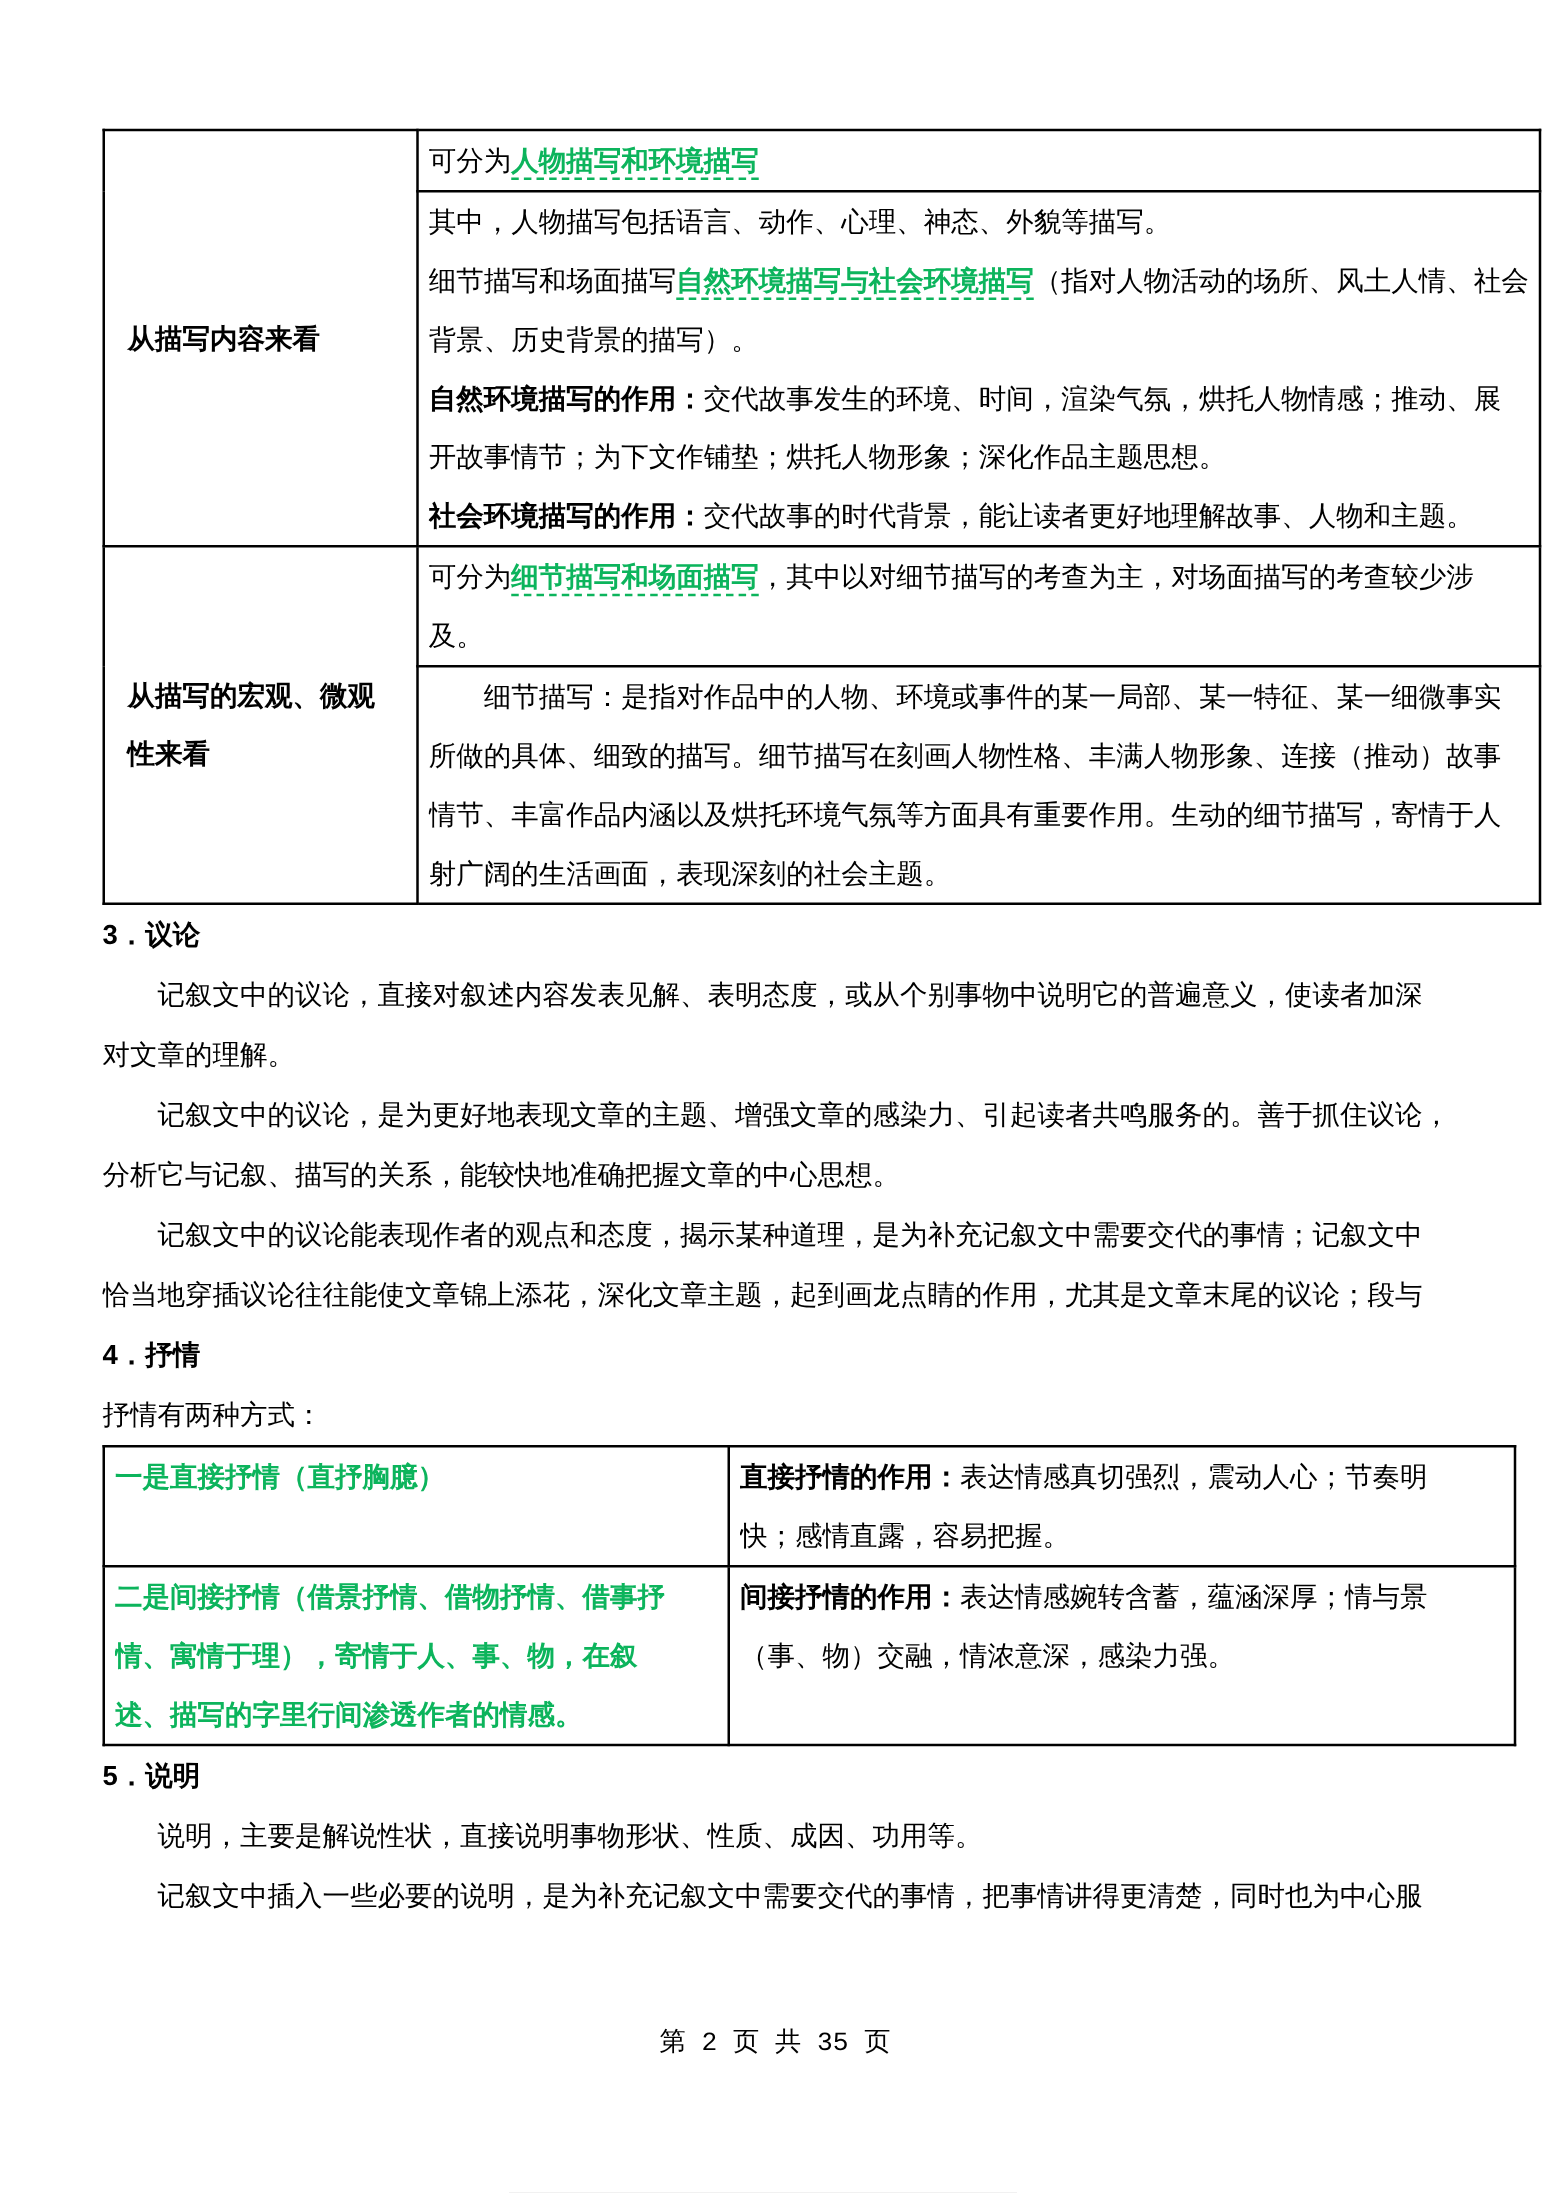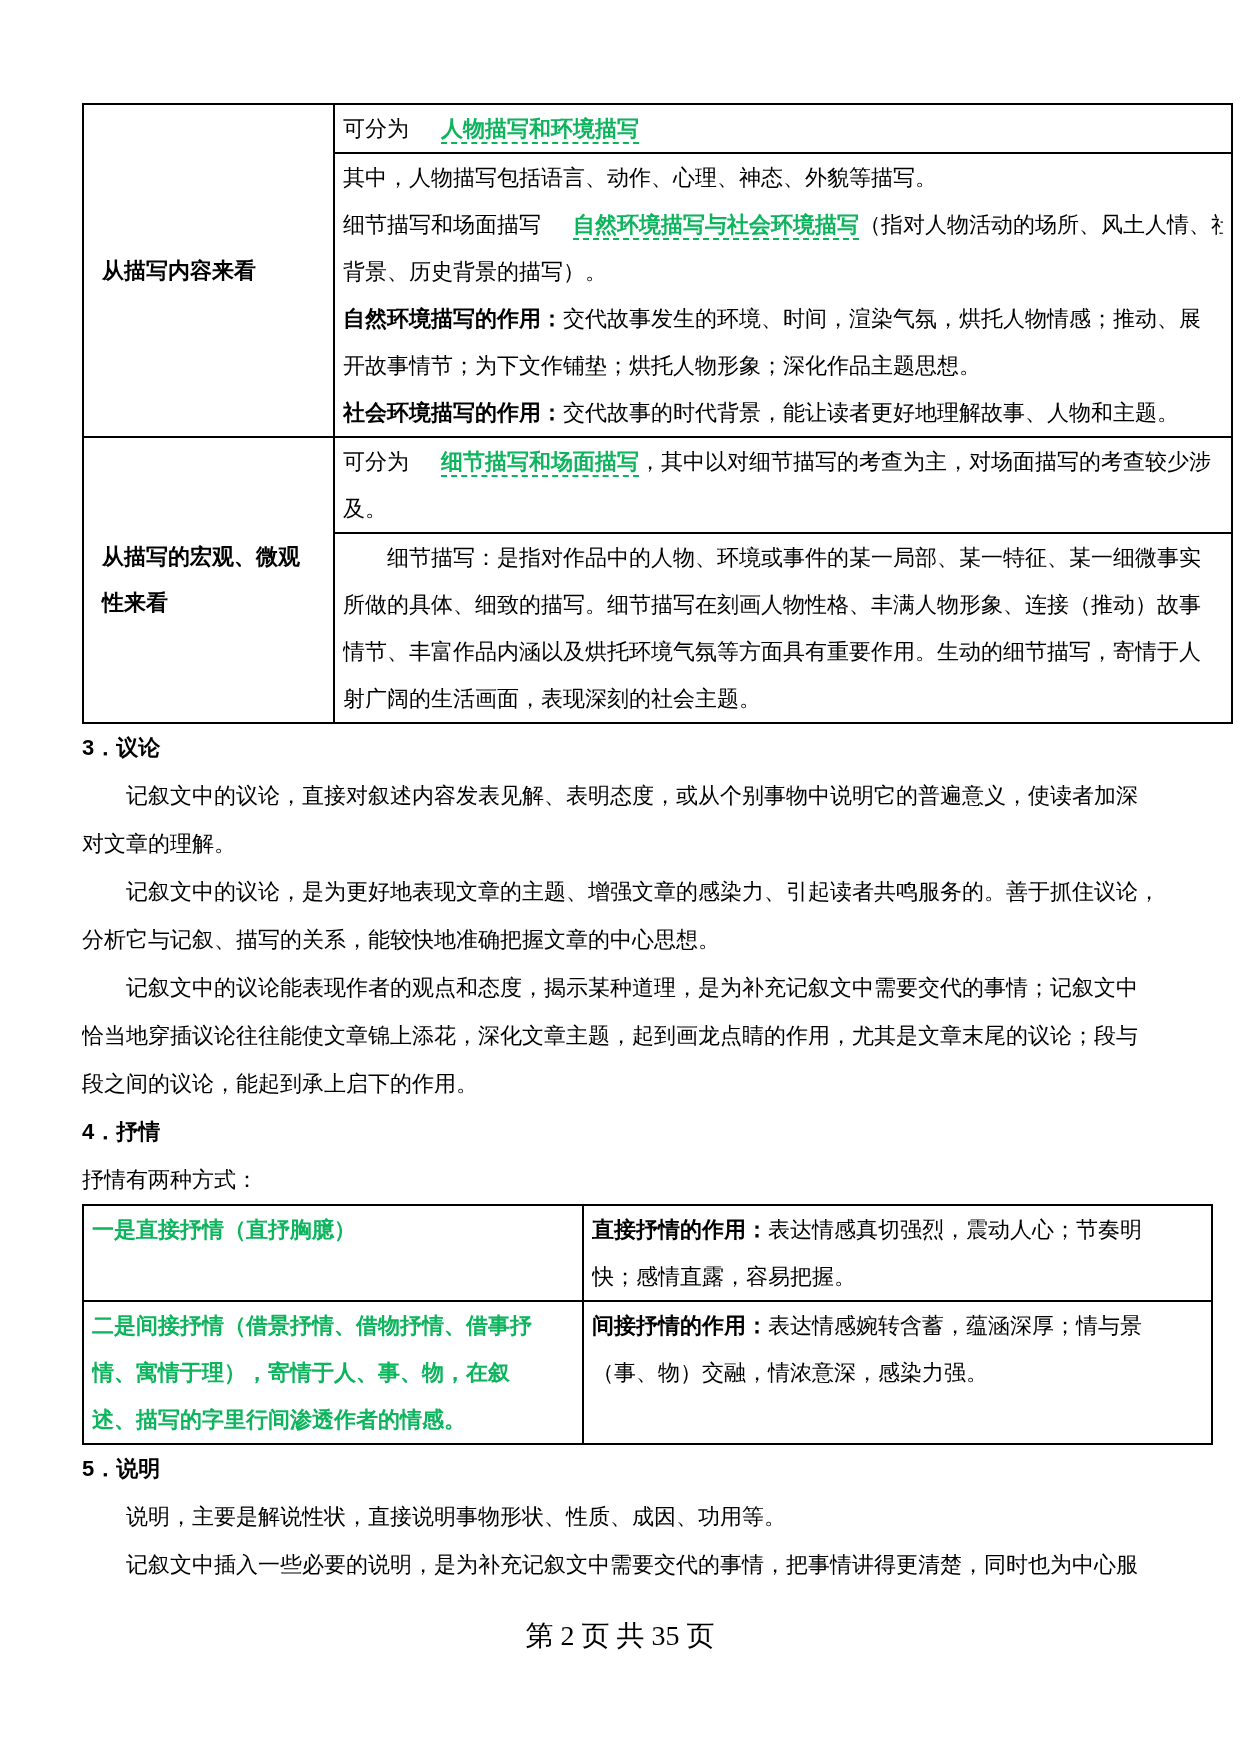--- a/index.html
+++ b/index.html
@@ -25,27 +25,26 @@
   .sec .ln{line-height:48px;}
   .ind{text-indent:44px;}
   .heading{font-weight:700;line-height:48px;}
   .intro{line-height:48px;}
   .s-b{font-weight:700;}
   .s-g{color:var(--green,#0CB45C);font-weight:700;}
   .s-gu{
     color:var(--green,#0CB45C);font-weight:700;
     border-bottom:2px dashed var(--green,#0CB45C);
     padding-bottom:1px;
-    margin-left:32px;
   }
   .footer{
     position:absolute;left:0;top:1612px;width:100%;
     text-align:center;
-    font-family:Liberation Serif, serif;
-    font-size:28px;line-height:48px;
+    font-family:Liberation Mono, monospace;
+    font-size:21px;line-height:48px;
   }
 </style>
 </head>
 <body>
 
 <div class="page">
   <div class="content">
 
     <table class="tbl1">
       <tbody>
@@ -85,21 +84,20 @@
 
     <div class="sec">
       <div class="heading">3．议论</div>
       <div>
           <div class="ln ind"><span>记叙文中的议论，直接对叙述内容发表见解、表明态度，或从个别事物中说明它的普遍意义，使读者加深</span></div>
           <div class="ln"><span>对文章的理解。</span></div>
           <div class="ln ind"><span>记叙文中的议论，是为更好地表现文章的主题、增强文章的感染力、引起读者共鸣服务的。善于抓住议论，</span></div>
           <div class="ln"><span>分析它与记叙、描写的关系，能较快地准确把握文章的中心思想。</span></div>
           <div class="ln ind"><span>记叙文中的议论能表现作者的观点和态度，揭示某种道理，是为补充记叙文中需要交代的事情；记叙文中</span></div>
           <div class="ln"><span>恰当地穿插议论往往能使文章锦上添花，深化文章主题，起到画龙点睛的作用，尤其是文章末尾的议论；段与</span></div>
-          <div class="ln"><span>段之间的议论，能起到承上启下的作用。</span></div>
         </div>
     </div>
 
     <div class="sec">
       <div class="heading">4．抒情</div>
       <div class="intro">抒情有两种方式：</div>
     </div>
 
     <table class="tbl2">
       <tbody>

